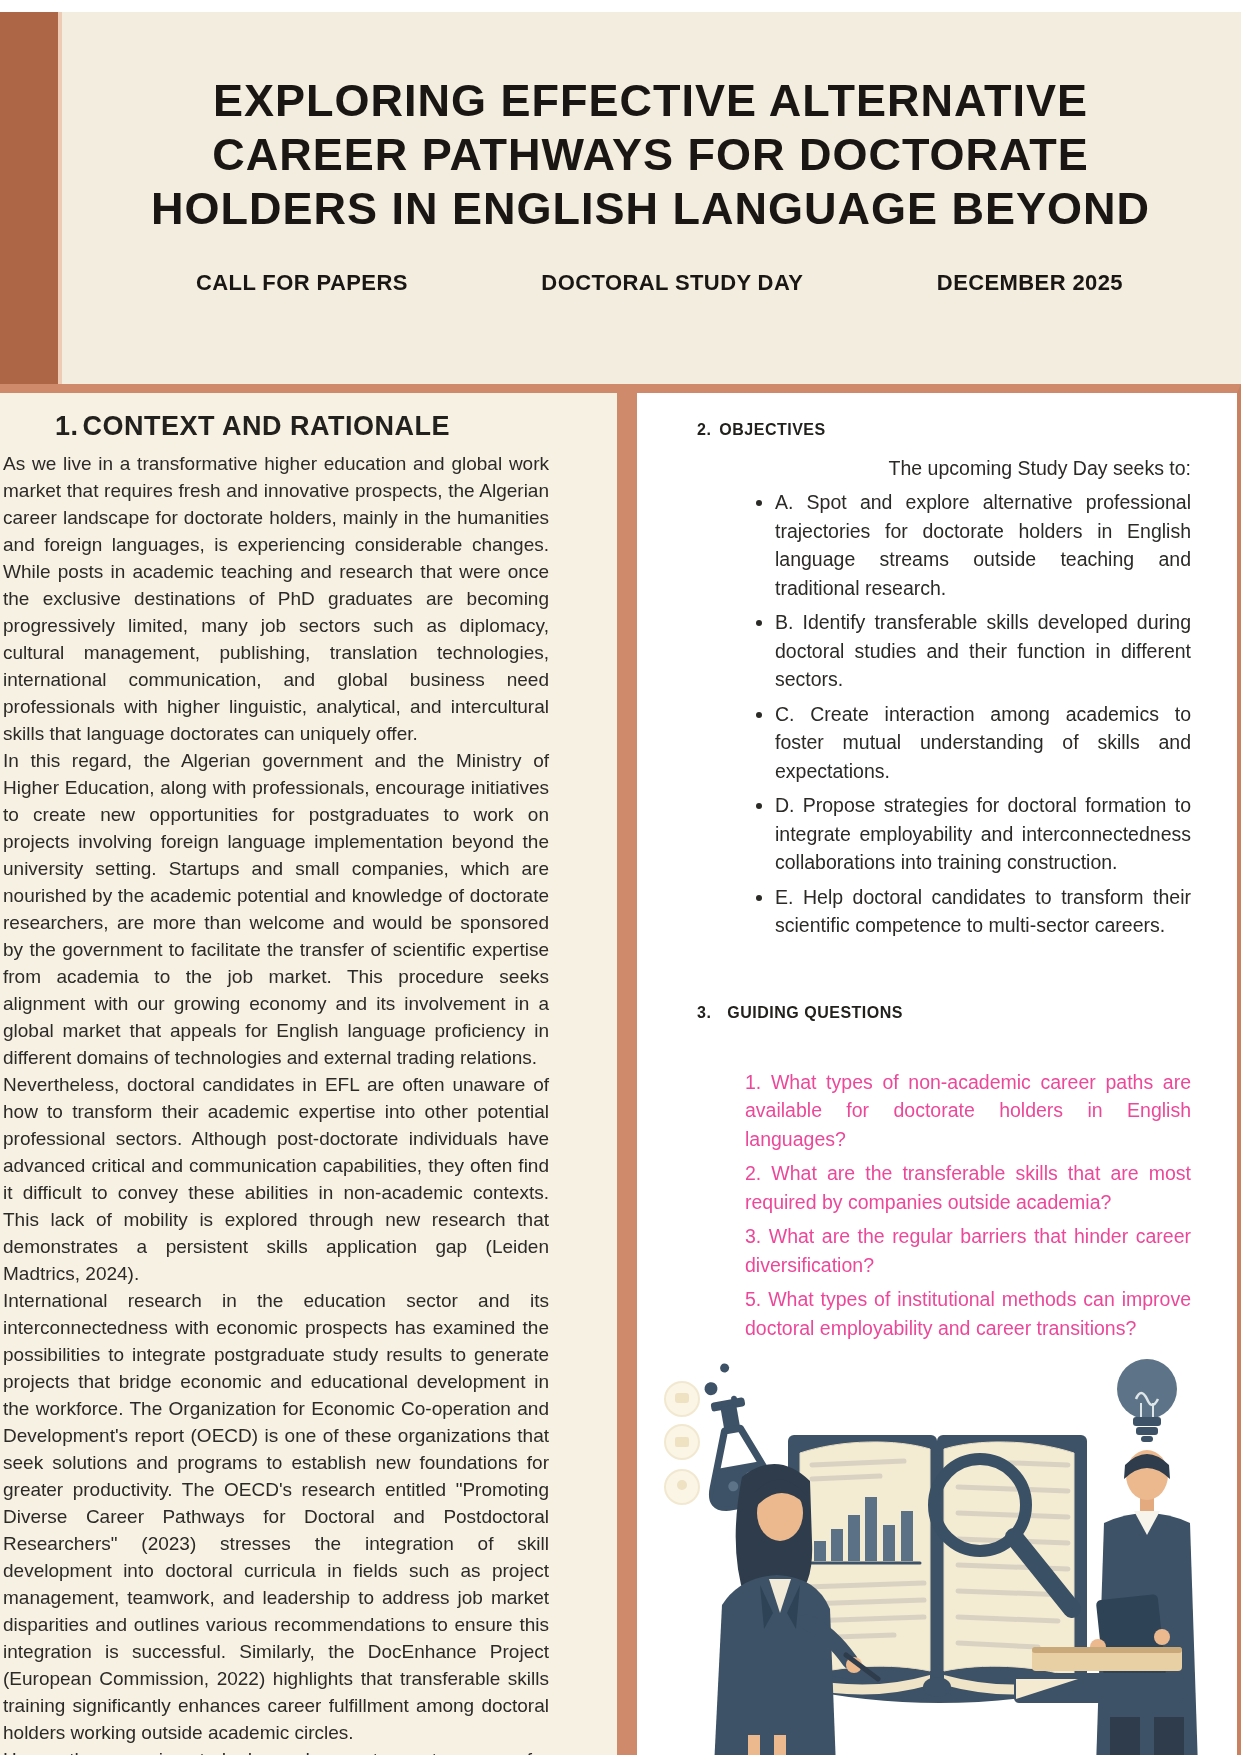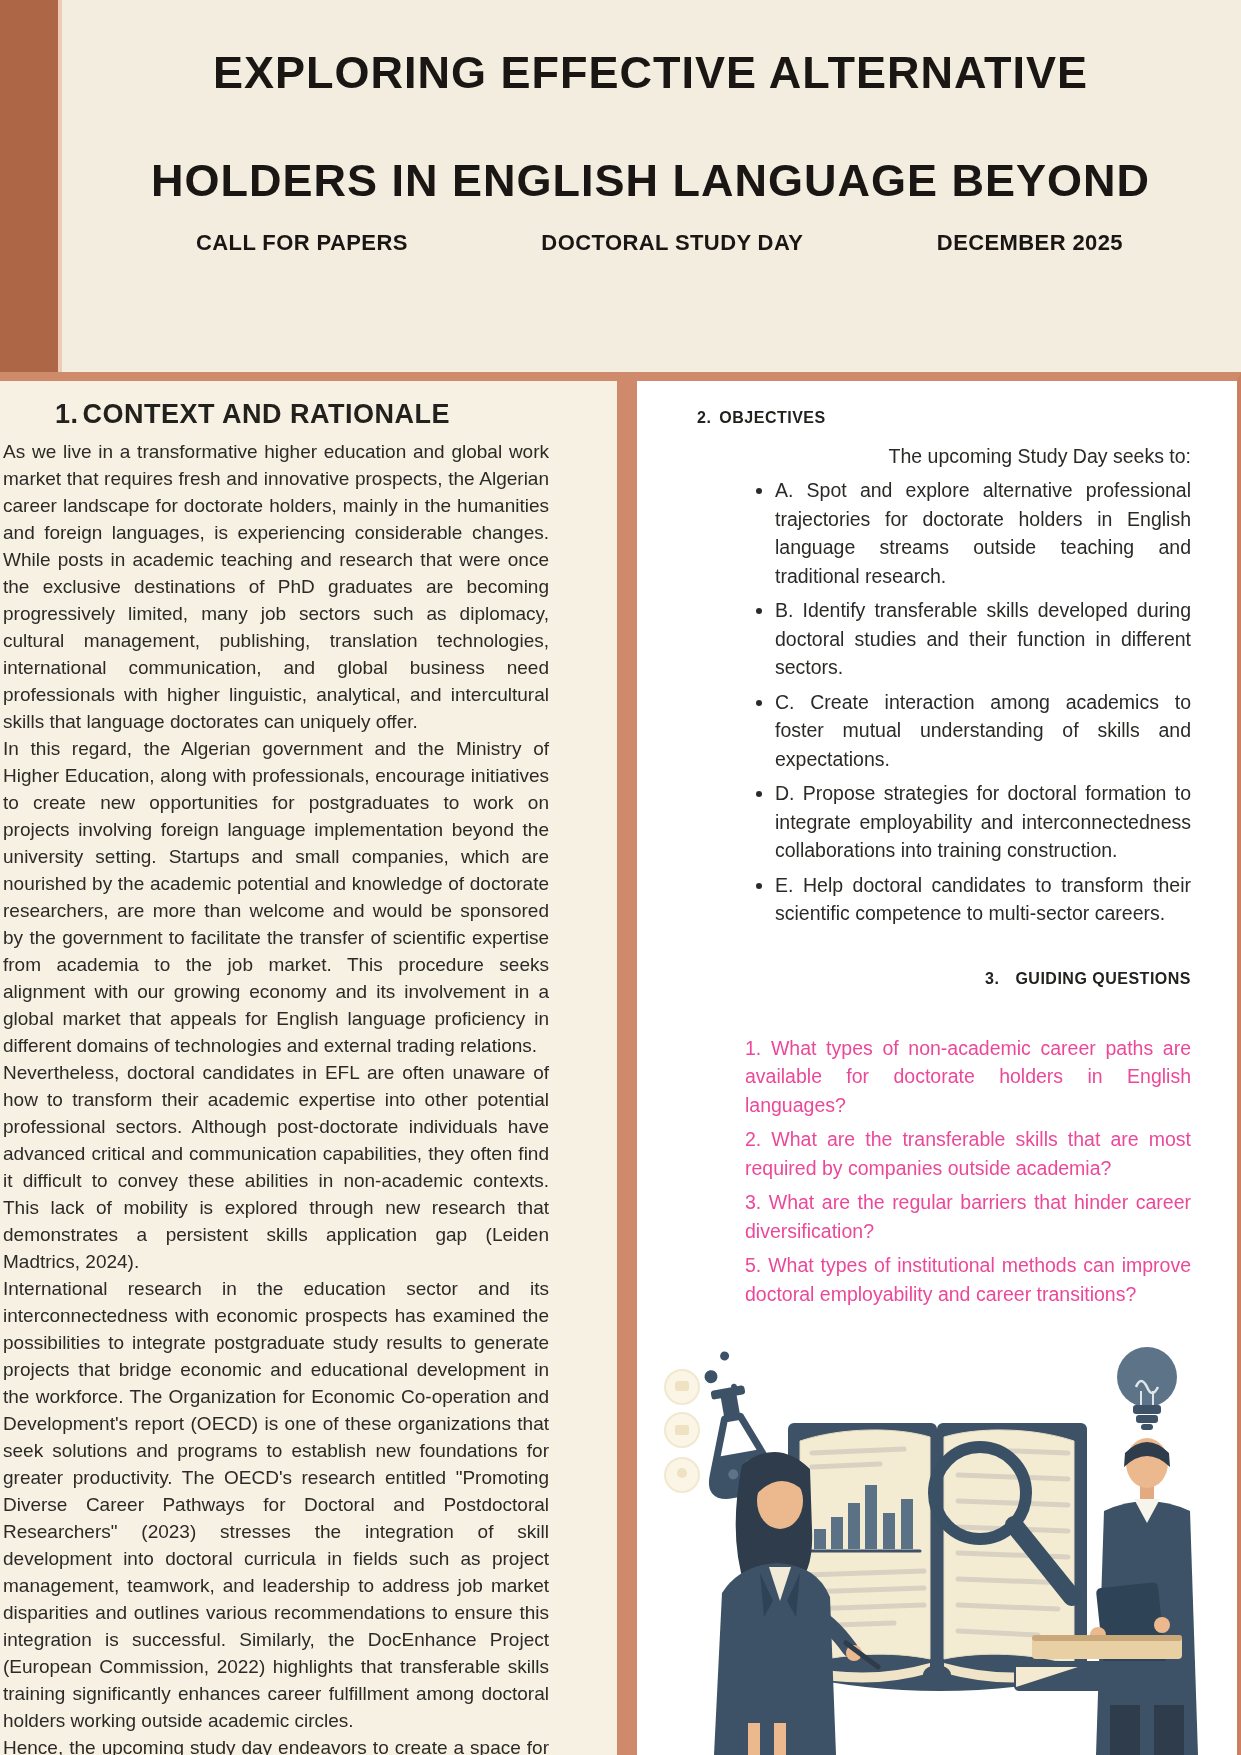--- a/index.html
+++ b/index.html
@@ -4,42 +4,42 @@
 <style>
   html,body{margin:0;padding:0;background:#ffffff;}
   .page{
     position:relative;width:1241px;height:1755px;overflow:hidden;
     font-family:"Liberation Sans", sans-serif;background:#ffffff;
   }
   
   .header{position:relative;height:372px;background:#f3ede0;}
   .brown-band{position:absolute;left:0;top:0;width:58px;height:100%;
     background:#ad6746;border-right:4px solid #eecbb4;}
-  .title{margin:0;padding:46px 30px 0 90px;text-align:center;
+  .title{margin:12px;padding:62px 30px 0 90px;text-align:center;
     font-size:45px;line-height:54px;font-weight:bold;color:#191613;
     letter-spacing:1px;}
   .meta-row{display:flex;justify-content:space-between;align-items:flex-start;
     padding:22px 118px 0 196px;font-size:22px;font-weight:bold;color:#191613;
     letter-spacing:0.4px;}
   
   .columns{display:flex;height:1383px;box-sizing:border-box;
     border-top:9px solid #cf8a6c;border-right:4px solid #c9815f;}
   .left-panel{box-sizing:border-box;width:617px;background:#f7f1e4;
     padding:10px 68px 0 3px;overflow:hidden;}
   .divider{width:20px;background:#cf8a6c;}
   .right-panel{position:relative;flex:1;background:#ffffff;
     padding:14px 46px 0 60px;box-sizing:border-box;overflow:hidden;}
   
   .h-left{margin:8px 0 8px 52px;font-size:27px;font-weight:bold;color:#23211d;
     letter-spacing:0.5px;}
   .h-left .hnum{margin-right:4px;}
   .h-right{margin:14px 0 0 0;font-size:16px;font-weight:bold;color:#23211d;
     letter-spacing:0.5px;}
   .h-right .hnum{margin-right:8px;}
-  .h-right.gq{margin-top:42px;text-align:right;}
+  .h-right.gq{margin-top:64px;}
   .h-right.gq .hnum{margin-right:16px;}
   
   .body{margin:0;font-size:19px;line-height:27px;color:#2c2a27;
     text-align:justify;}
   .intro{margin:18px 0 8px 48px;font-size:19.5px;color:#2c2a27;text-align:right;}
   .obj-list{margin:2px 0 0 0;padding:0 0 0 78px;list-style:disc outside;}
   .obj-list li{margin:0 0 6px 0;font-size:19.5px;line-height:28.5px;
     color:#2c2a27;text-align:justify;}
   .questions{margin:46px 0 0 48px;}
   .questions p{margin:0 0 6px 0;font-size:19.5px;line-height:28.5px;
@@ -49,21 +49,21 @@
 </style>
 </head>
 <body>
 
 <div class="page">
 
   <header class="header">
     <div class="brown-band"></div>
     <h1 class="title">
       <span>EXPLORING EFFECTIVE ALTERNATIVE</span><br>
-      <br>
+      <span>CAREER PATHWAYS FOR DOCTORATE</span><br>
       <span>HOLDERS IN ENGLISH LANGUAGE BEYOND</span><br>
     </h1>
     <div class="meta-row">
       <span>CALL FOR PAPERS</span>
       <span>DOCTORAL STUDY DAY</span>
       <span>DECEMBER 2025</span>
     </div>
   </header>
 
   <main class="columns">

